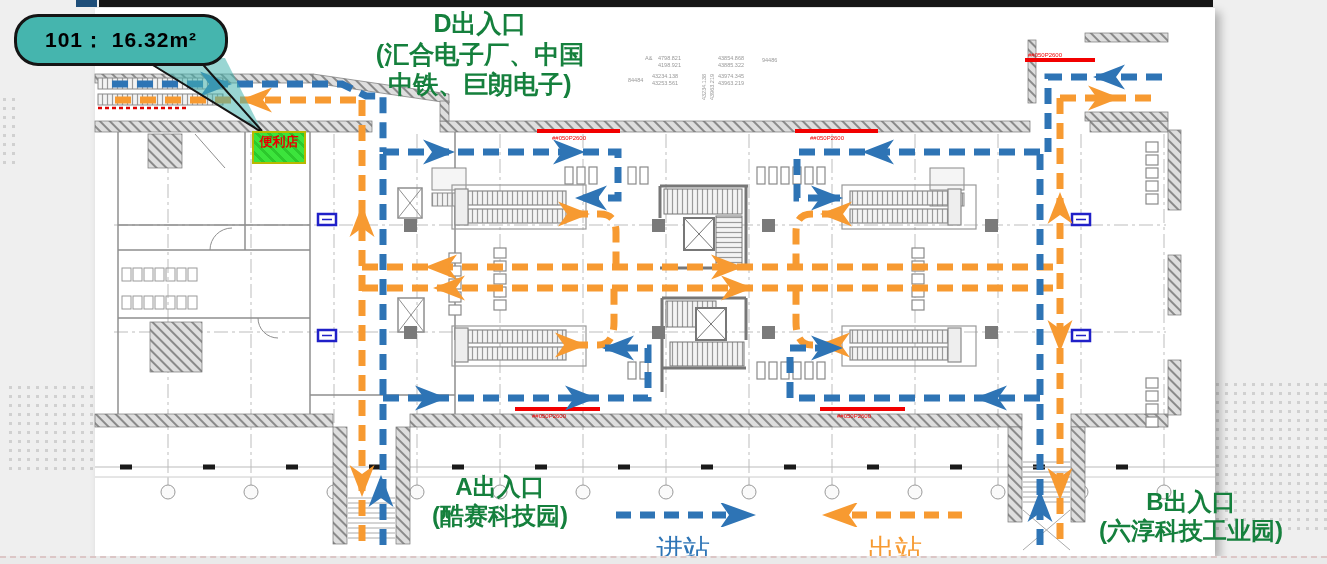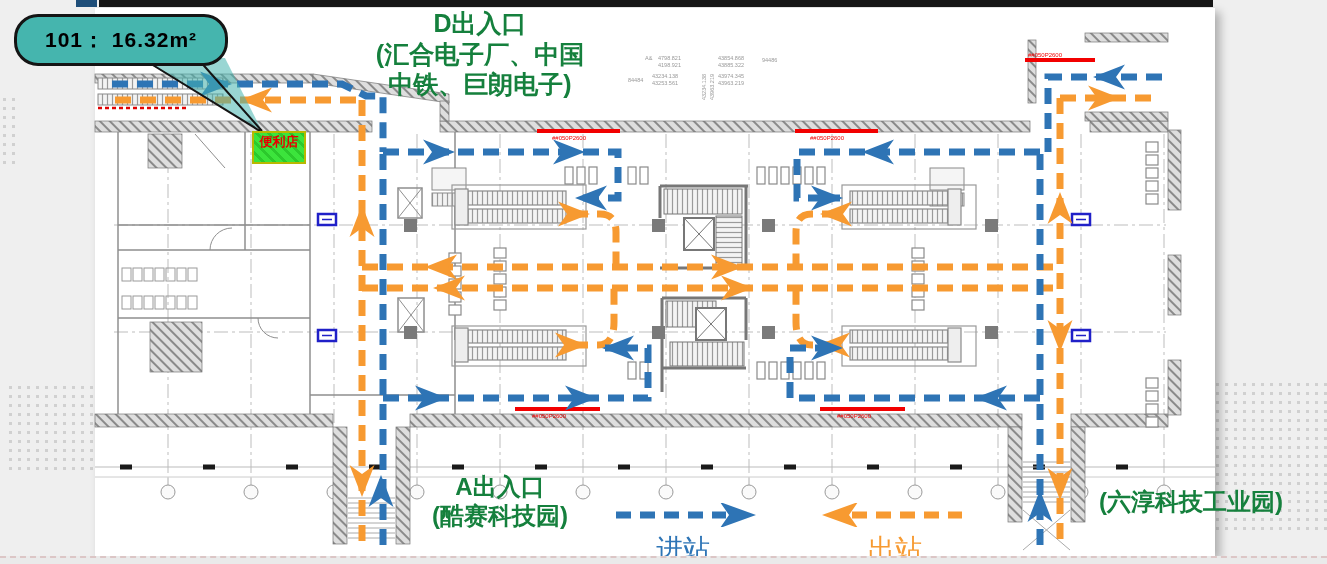--- a/index.html
+++ b/index.html
@@ -404,20 +404,21 @@
   <div>(汇合电子厂、中国</div>
   <div>中铁、巨朗电子)</div>
 </div>
 <div id="label-c" class="ent-label">
 </div>
 <div id="label-a" class="ent-label">
   <div>A出入口</div>
   <div>(酷赛科技园)</div>
 </div>
 <div id="label-b" class="ent-label">
+  <div>B出入口</div>
   <div>(六淳科技工业园)</div>
 </div>
 
 <div id="legend-enter" class="legend-item">
   <svg width="150" height="24" viewBox="0 0 150 24">
     <path d="M8,12 H118" stroke="#2E74B5" stroke-width="7" stroke-dasharray="15 9" fill="none"></path>
     <polygon points="148,12 112,25 121,12 112,-1" fill="#2E74B5"></polygon>
   </svg>
   <div class="lbl">进站</div>
 </div>

